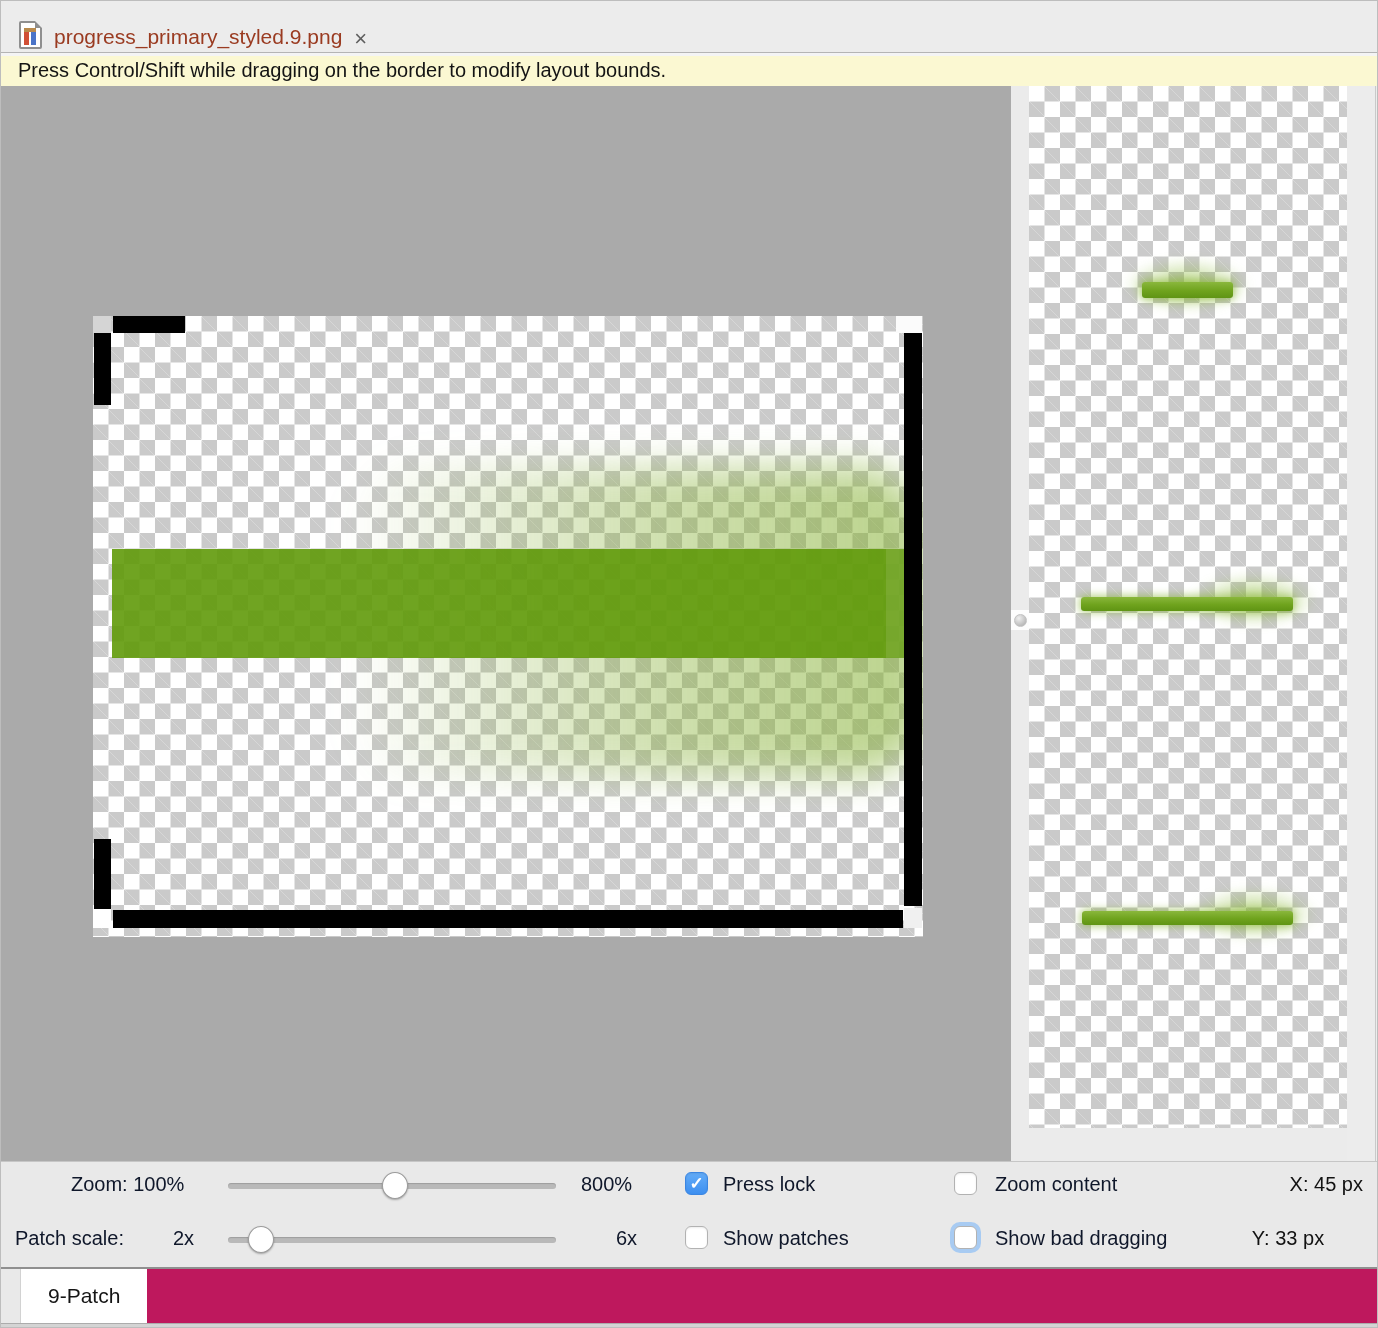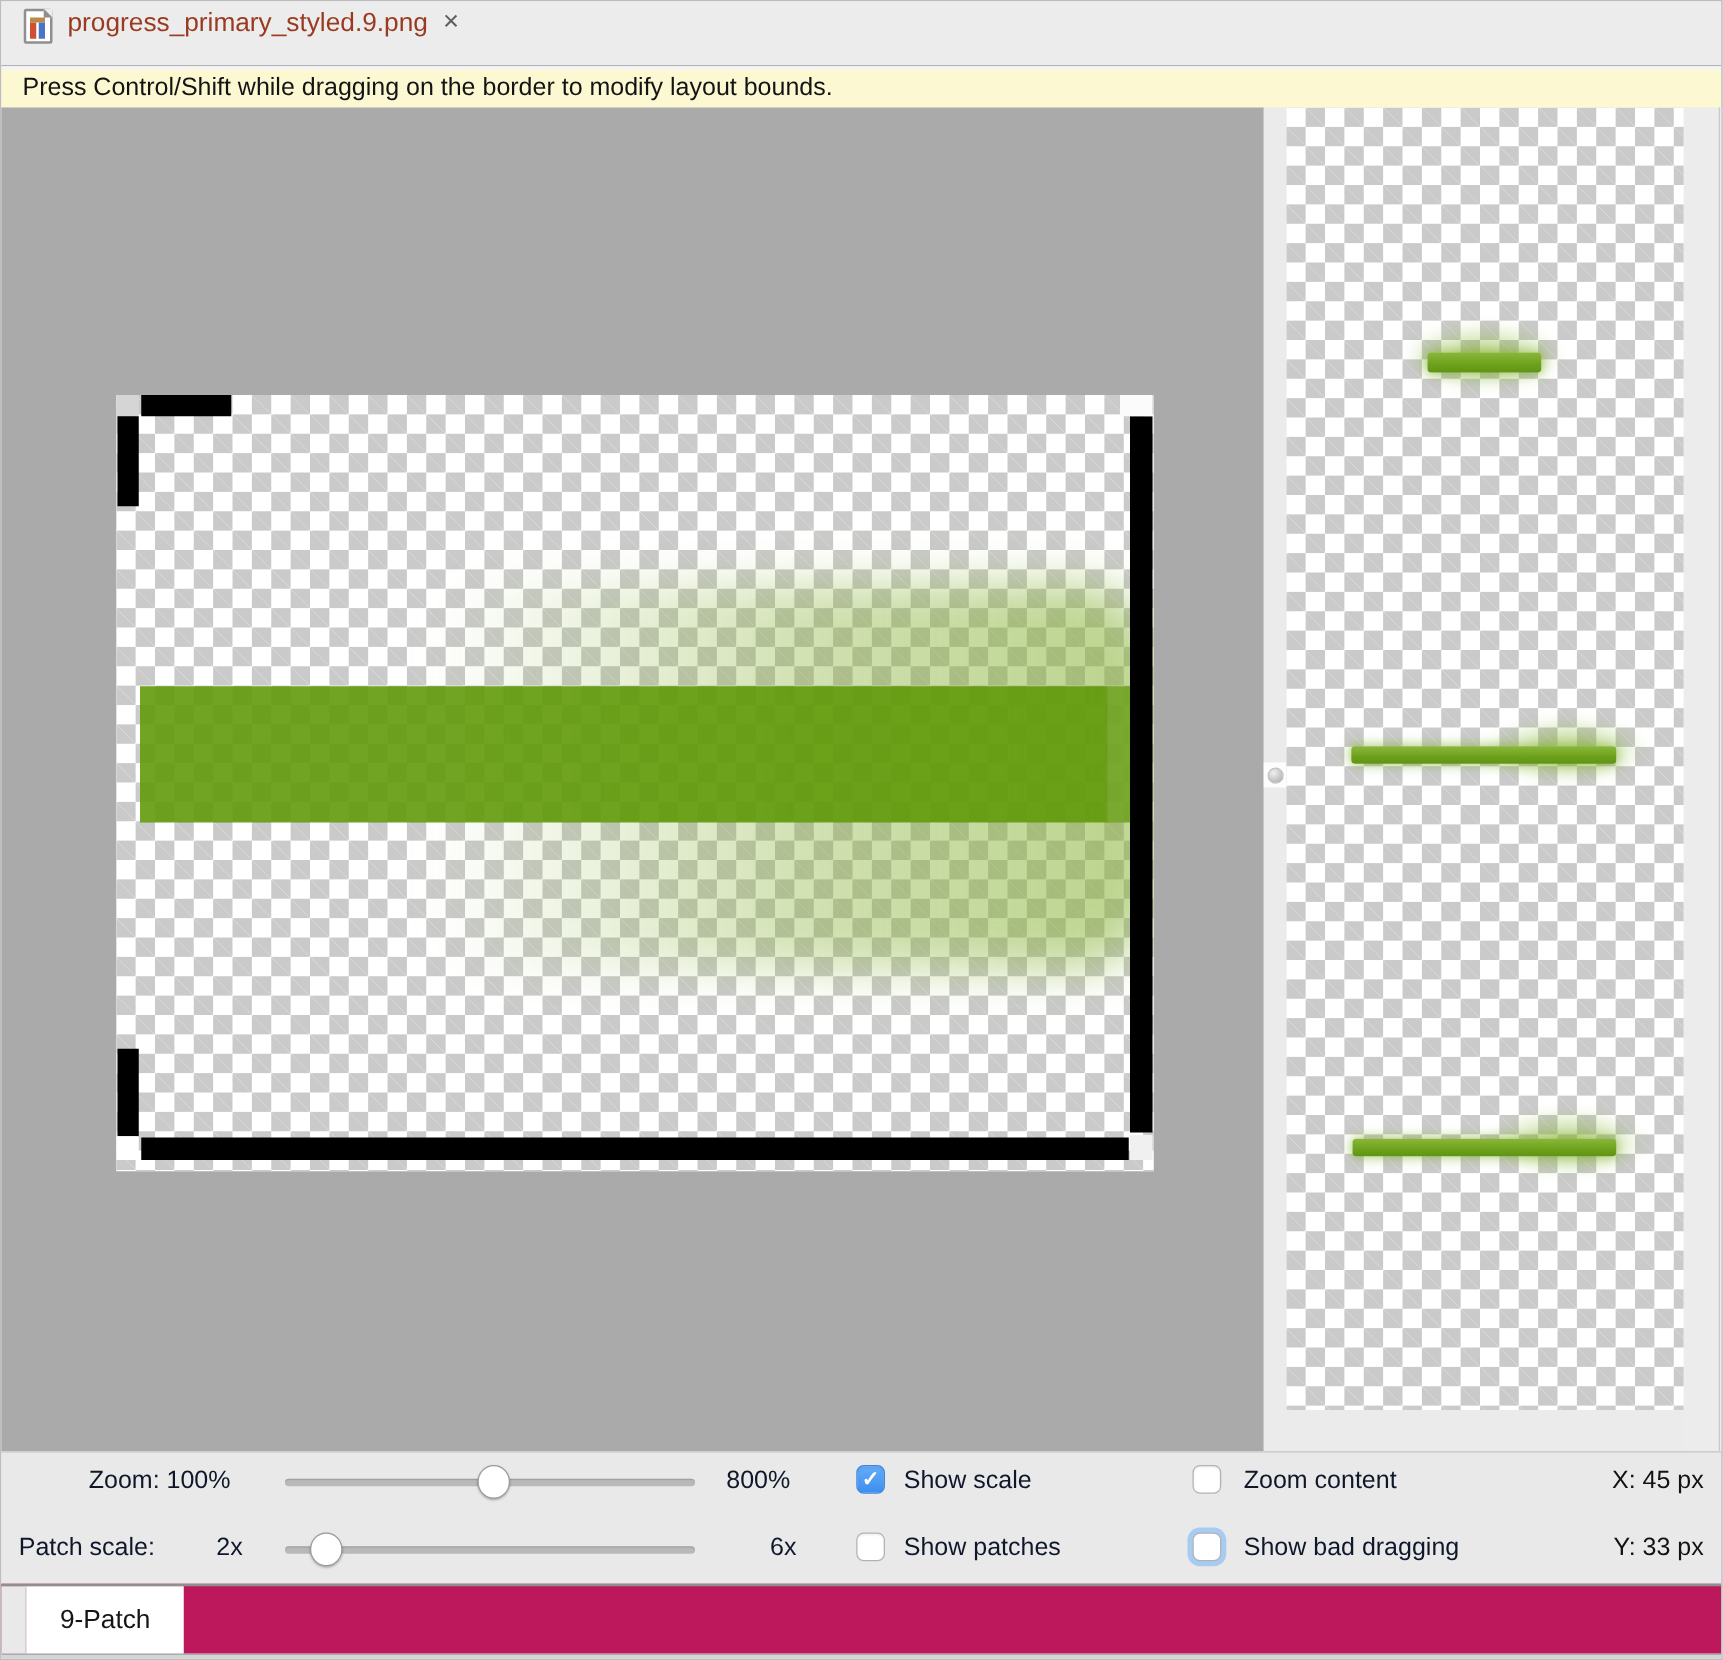--- a/index.html
+++ b/index.html
@@ -6,21 +6,21 @@
   .screen{
     position:relative;width:1378px;height:1328px;overflow:hidden;
     background:#ECECEC;border:1px solid #BDBDBD;box-sizing:border-box;
     font-family:"Liberation Sans",sans-serif;color:#1a1a1a;
     -webkit-font-smoothing:antialiased;
   }
   
   .tab-bar{position:absolute;left:0;top:0;width:100%;height:51px;background:#ECECEC;
     border-bottom:1px solid #B4B4B4;}
   .tab-bar-gap{position:absolute;left:0;top:52px;width:100%;height:3px;background:#F4F4F4;}
-  .editor-tab{position:absolute;left:18px;top:6px;height:42px;display:flex;align-items:flex-start;gap:12px;}
+  .editor-tab{position:absolute;left:18px;top:6px;height:42px;display:flex;align-items:flex-end;gap:12px;}
   .file-icon{position:relative;width:23px;height:28px;background:#FFFFFF;border:2px solid #8F8F8F;
     border-radius:2px;box-sizing:border-box;}
   .file-icon .fold{position:absolute;right:-2px;top:-2px;width:0;height:0;
     border-left:7px solid #8F8F8F;border-top:7px solid #ECECEC;}
   .file-icon .pencil-red{position:absolute;left:3px;top:9px;width:5px;height:13px;background:#D14F35;}
   .file-icon .pencil-blue{position:absolute;left:10px;top:9px;width:5px;height:13px;background:#4A74C8;}
   .file-icon .pencil-tip{position:absolute;left:3px;top:5px;width:12px;height:4px;background:#B98A4C;}
   .tab-title{font-size:21px;color:#9A3B21;}
   .close-icon{font-size:22px;color:#5E5E5E;line-height:20px;cursor:default;}
   
@@ -154,36 +154,36 @@
   <div class="control-panel">
 
     <span class="ctl-label" style="left:70px;top:11px;">Zoom: 100%</span>
     <div class="slider" style="left:227px;top:21px;">
       <div class="slider-thumb" style="left:calc(51% - 13px);"></div>
     </div>
     <span class="ctl-label" style="left:580px;top:11px;">800%</span>
     <div class="checkbox checked" style="left:684px;top:10px;">
       <span class="check-icon">✓</span>
     </div>
-    <span class="ctl-label" style="left:722px;top:11px;">Show scale</span>
+    <span class="ctl-label" style="left:722px;top:11px;">Press lock</span>
     <div class="checkbox" style="left:953px;top:10px;"></div>
     <span class="ctl-label" style="left:994px;top:11px;">Zoom content</span>
     <span class="coord-label" style="left:1212px;top:11px;">X: 45 px</span>
 
     <span class="ctl-label" style="left:14px;top:65px;">Patch scale:</span>
     <span class="ctl-label" style="left:172px;top:65px;">2x</span>
     <div class="slider" style="left:227px;top:75px;">
       <div class="slider-thumb" style="left:calc(10% - 13px);"></div>
     </div>
     <span class="ctl-label" style="left:615px;top:65px;">6x</span>
     <div class="checkbox" style="left:684px;top:64px;"></div>
     <span class="ctl-label" style="left:722px;top:65px;">Show patches</span>
     <div class="checkbox focused" style="left:953px;top:64px;"></div>
     <span class="ctl-label" style="left:994px;top:65px;">Show bad dragging</span>
-    <span class="coord-label" style="left:1212px;top:65px;">Y: 33 px</span>
+    <span class="coord-label" style="left:1212px;top:65px;text-align:center;">Y: 33 px</span>
   </div>
 
   <div class="tab-strip">
     <div class="strip-gutter"></div>
     <div class="bottom-tab active">9-Patch</div>
   </div>
   <div class="bottom-strip"></div>
 
 </div>
 

